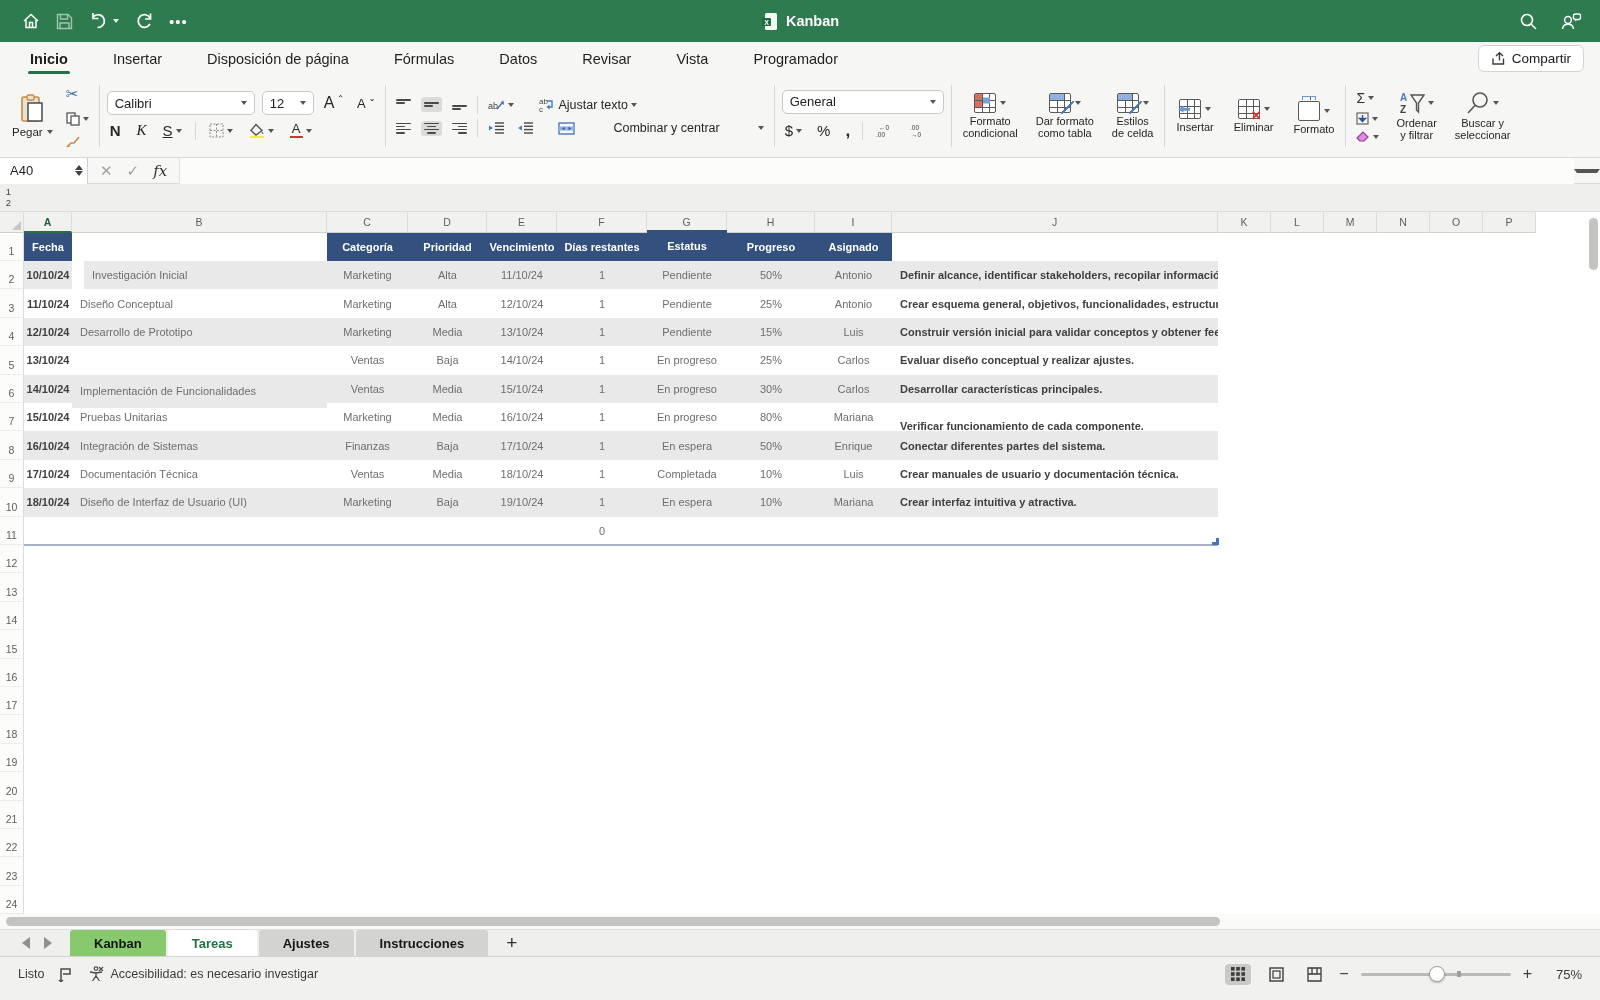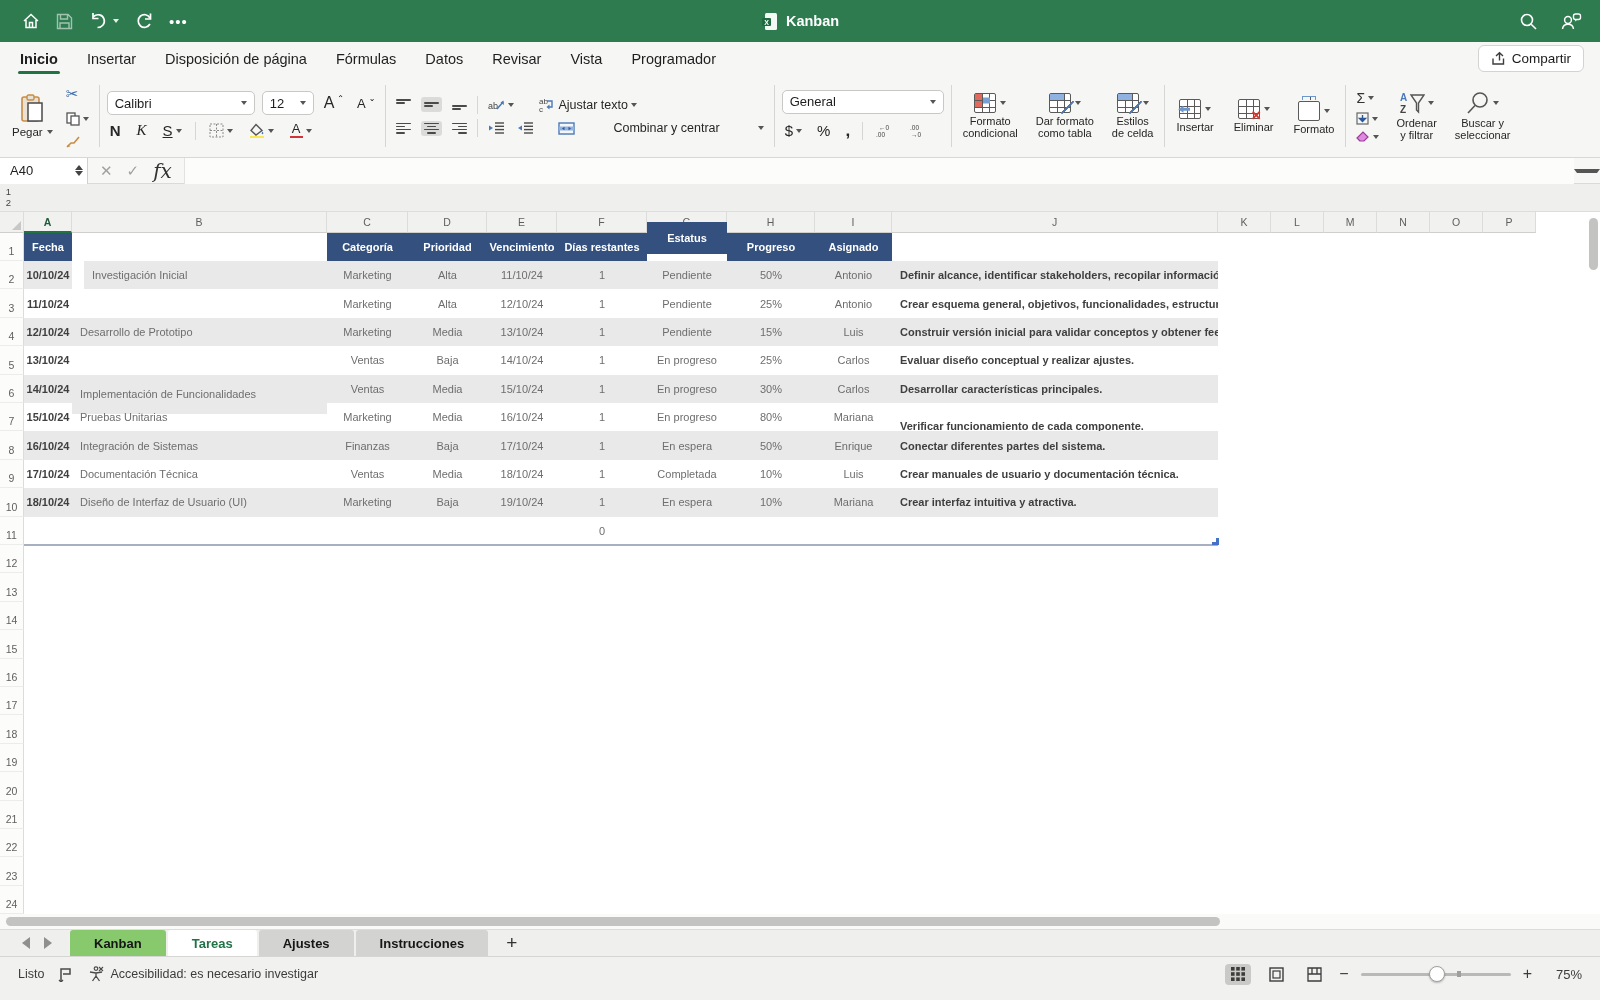--- a/index.html
+++ b/index.html
@@ -15,21 +15,21 @@
     display:flex; align-items:center; justify-content:center; gap:8px;
     font-size:14.5px; font-weight:bold; pointer-events:none; }
   .tb-right { position:absolute; right:18px; top:0; height:42px; display:flex; align-items:center; gap:22px; }
   .dimmed { opacity:.55; }
   .cv { width:0; height:0; border-left:3.5px solid transparent; border-right:3.5px solid transparent;
     border-top:4px solid #555; display:inline-block; }
   .cv.w { border-top-color:#e8f1ea; }
 
   
   #menubar { position:absolute; left:0; top:42px; width:1600px; height:33px; background:#f6f6f4; }
-  #menu-tabs { display:flex; gap:29px; padding-left:20px; height:33px; align-items:center; }
+  #menu-tabs { display:flex; gap:45px; padding-left:30px; height:33px; align-items:center; }
   .mtab { font-size:14.5px; color:#1f1f1f; position:relative; cursor:default; white-space:nowrap; }
   .mtab.active { font-weight:bold; }
   .mtab.active::after { content:""; position:absolute; left:-2px; right:-2px; bottom:-7px;
     height:3px; background:#217346; border-radius:2px; }
   #share-btn { position:absolute; right:16px; top:3px; height:27px; background:#fff;
     border:1px solid #d3d3d1; border-radius:6px; display:flex; align-items:center;
     gap:6px; padding:0 12px; font-size:13.5px; color:#1b1b1b; }
 
   
   #ribbon { position:absolute; left:0; top:75px; width:1600px; height:83px; background:#f6f6f4;
@@ -74,21 +74,21 @@
 
   
   #formulabar { position:absolute; left:0; top:158px; width:1600px; height:26px; background:#f7f7f5;
     border-bottom:1px solid #dadad8; display:flex; align-items:center; }
   #namebox { width:88px; height:26px; background:#fff; border-right:1px solid #d0d0ce;
     display:flex; align-items:center; padding:0 4px 0 10px; font-size:13px; color:#222; }
   #namebox .stepper { margin-left:auto; display:flex; flex-direction:column; gap:1px; align-items:center; }
   .tri-u { width:0; height:0; border-left:4px solid transparent; border-right:4px solid transparent; border-bottom:5px solid #444; }
   .tri-d { width:0; height:0; border-left:4px solid transparent; border-right:4px solid transparent; border-top:5px solid #444; }
   .fb-icons { display:flex; align-items:center; gap:14px; padding:0 12px; }
-  .fx { font-family:"DejaVu Serif", serif; font-style:italic; font-size:20px; color:#333; }
+  .fx { font-family:"DejaVu Serif", serif; font-style:italic; font-size:15px; color:#333; }
   #formula-input { flex:1; height:26px; border-left:1px solid #e2e2e0; background:#fcfcfa; }
 
   
   #outline { position:absolute; left:0; top:184px; width:1600px; height:28px; background:#efefed;
     border-bottom:1px solid #dddddb; font-size:9.5px; color:#444; }
   #outline .lv { position:absolute; left:3px; width:11px; text-align:center; line-height:11px; }
 
   
   #grid { position:absolute; left:0; top:212px; width:1600px; height:702px; background:#fff; }
   .colhdr { position:absolute; top:0; height:21px; background:#f1f1ef; border-right:1px solid #dcdcda;
@@ -615,34 +615,35 @@
     <div class="rowhdr" style="top: 560.2px; height: 28.4px;">20</div>
     <div class="rowhdr" style="top: 588.6px; height: 28.4px;">21</div>
     <div class="rowhdr" style="top: 617px; height: 28.4px;">22</div>
     <div class="rowhdr" style="top: 645.4px; height: 28.4px;">23</div>
     <div class="rowhdr" style="top: 673.8px; height: 28.4px;">24</div>
     <div class="tcell hdr" style="left: 24px; top: 21px; width: 48px; height: 28px;">Fecha</div>
     <div class="tcell hdr" style="left: 327px; top: 21px; width: 81px; height: 28px;">Categoría</div>
     <div class="tcell hdr" style="left: 408px; top: 21px; width: 79px; height: 28px;">Prioridad</div>
     <div class="tcell hdr" style="left: 487px; top: 21px; width: 70px; height: 28px;">Vencimiento</div>
     <div class="tcell hdr" style="left: 557px; top: 21px; width: 90px; height: 28px;">Días restantes</div>
-    <div class="tcell hdr" style="left: 647px; top: 10px; width: 80px; height: 32px;">Estatus</div>
+    <div class="tcell hdr" style="left: 647px; top: 18px; width: 80px; height: 32px;">Estatus</div>
     <div class="tcell hdr" style="left: 727px; top: 21px; width: 88px; height: 28px;">Progreso</div>
     <div class="tcell hdr" style="left: 815px; top: 21px; width: 77px; height: 28px;">Asignado</div>
     <div class="tcell ac band b" style="left: 24px; top: 49px; width: 48px; height: 28.4px;">10/10/24</div>
     <div class="tcell al band" style="left: 84px; top: 49px; width: 255px; height: 28.4px;">Investigación Inicial</div>
     <div class="tcell ac band" style="left: 327px; top: 49px; width: 81px; height: 28.4px;">Marketing</div>
     <div class="tcell ac band" style="left: 408px; top: 49px; width: 79px; height: 28.4px;">Alta</div>
     <div class="tcell ac band" style="left: 487px; top: 49px; width: 70px; height: 28.4px;">11/10/24</div>
     <div class="tcell ac band" style="left: 557px; top: 49px; width: 90px; height: 28.4px;">1</div>
     <div class="tcell ac band" style="left: 647px; top: 49px; width: 80px; height: 28.4px;">Pendiente</div>
     <div class="tcell ac band" style="left: 727px; top: 49px; width: 88px; height: 28.4px;">50%</div>
     <div class="tcell ac band" style="left: 815px; top: 49px; width: 77px; height: 28.4px;">Antonio</div>
     <div class="tcell al band b" style="left: 892px; top: 49px; width: 326px; height: 28.4px;">Definir alcance, identificar stakeholders, recopilar información.</div>
     <div class="tcell ac b" style="left: 24px; top: 77.4px; width: 48px; height: 28.4px;">11/10/24</div>
+    <div class="tcell al" style="left: 72px; top: 77.4px; width: 255px; height: 28.4px;">Diseño Conceptual</div>
     <div class="tcell ac" style="left: 327px; top: 77.4px; width: 81px; height: 28.4px;">Marketing</div>
     <div class="tcell ac" style="left: 408px; top: 77.4px; width: 79px; height: 28.4px;">Alta</div>
     <div class="tcell ac" style="left: 487px; top: 77.4px; width: 70px; height: 28.4px;">12/10/24</div>
     <div class="tcell ac" style="left: 557px; top: 77.4px; width: 90px; height: 28.4px;">1</div>
     <div class="tcell ac" style="left: 647px; top: 77.4px; width: 80px; height: 28.4px;">Pendiente</div>
     <div class="tcell ac" style="left: 727px; top: 77.4px; width: 88px; height: 28.4px;">25%</div>
     <div class="tcell ac" style="left: 815px; top: 77.4px; width: 77px; height: 28.4px;">Antonio</div>
     <div class="tcell al b" style="left: 892px; top: 77.4px; width: 326px; height: 28.4px;">Crear esquema general, objetivos, funcionalidades, estructura.</div>
     <div class="tcell ac band b" style="left: 24px; top: 105.8px; width: 48px; height: 28.4px;">12/10/24</div>
     <div class="tcell al band" style="left: 72px; top: 105.8px; width: 255px; height: 28.4px;">Desarrollo de Prototipo</div>
@@ -657,21 +658,21 @@
     <div class="tcell ac b" style="left: 24px; top: 134.2px; width: 48px; height: 28.4px;">13/10/24</div>
     <div class="tcell ac" style="left: 327px; top: 134.2px; width: 81px; height: 28.4px;">Ventas</div>
     <div class="tcell ac" style="left: 408px; top: 134.2px; width: 79px; height: 28.4px;">Baja</div>
     <div class="tcell ac" style="left: 487px; top: 134.2px; width: 70px; height: 28.4px;">14/10/24</div>
     <div class="tcell ac" style="left: 557px; top: 134.2px; width: 90px; height: 28.4px;">1</div>
     <div class="tcell ac" style="left: 647px; top: 134.2px; width: 80px; height: 28.4px;">En progreso</div>
     <div class="tcell ac" style="left: 727px; top: 134.2px; width: 88px; height: 28.4px;">25%</div>
     <div class="tcell ac" style="left: 815px; top: 134.2px; width: 77px; height: 28.4px;">Carlos</div>
     <div class="tcell al b" style="left: 892px; top: 134.2px; width: 326px; height: 28.4px;">Evaluar diseño conceptual y realizar ajustes.</div>
     <div class="tcell ac band b" style="left: 24px; top: 162.6px; width: 48px; height: 28.4px;">14/10/24</div>
-    <div class="tcell al band" style="left: 72px; top: 162.6px; width: 255px; height: 39px;">Implementación de Funcionalidades</div>
+    <div class="tcell al band" style="left: 72px; top: 162.6px; width: 255px; height: 33px;">Implementación de Funcionalidades</div>
     <div class="tcell ac band" style="left: 327px; top: 162.6px; width: 81px; height: 28.4px;">Ventas</div>
     <div class="tcell ac band" style="left: 408px; top: 162.6px; width: 79px; height: 28.4px;">Media</div>
     <div class="tcell ac band" style="left: 487px; top: 162.6px; width: 70px; height: 28.4px;">15/10/24</div>
     <div class="tcell ac band" style="left: 557px; top: 162.6px; width: 90px; height: 28.4px;">1</div>
     <div class="tcell ac band" style="left: 647px; top: 162.6px; width: 80px; height: 28.4px;">En progreso</div>
     <div class="tcell ac band" style="left: 727px; top: 162.6px; width: 88px; height: 28.4px;">30%</div>
     <div class="tcell ac band" style="left: 815px; top: 162.6px; width: 77px; height: 28.4px;">Carlos</div>
     <div class="tcell al band b" style="left: 892px; top: 162.6px; width: 326px; height: 28.4px;">Desarrollar características principales.</div>
     <div class="tcell ac b" style="left: 24px; top: 191px; width: 48px; height: 28.4px;">15/10/24</div>
     <div class="tcell al" style="left: 72px; top: 191px; width: 255px; height: 28.4px;">Pruebas Unitarias</div>

